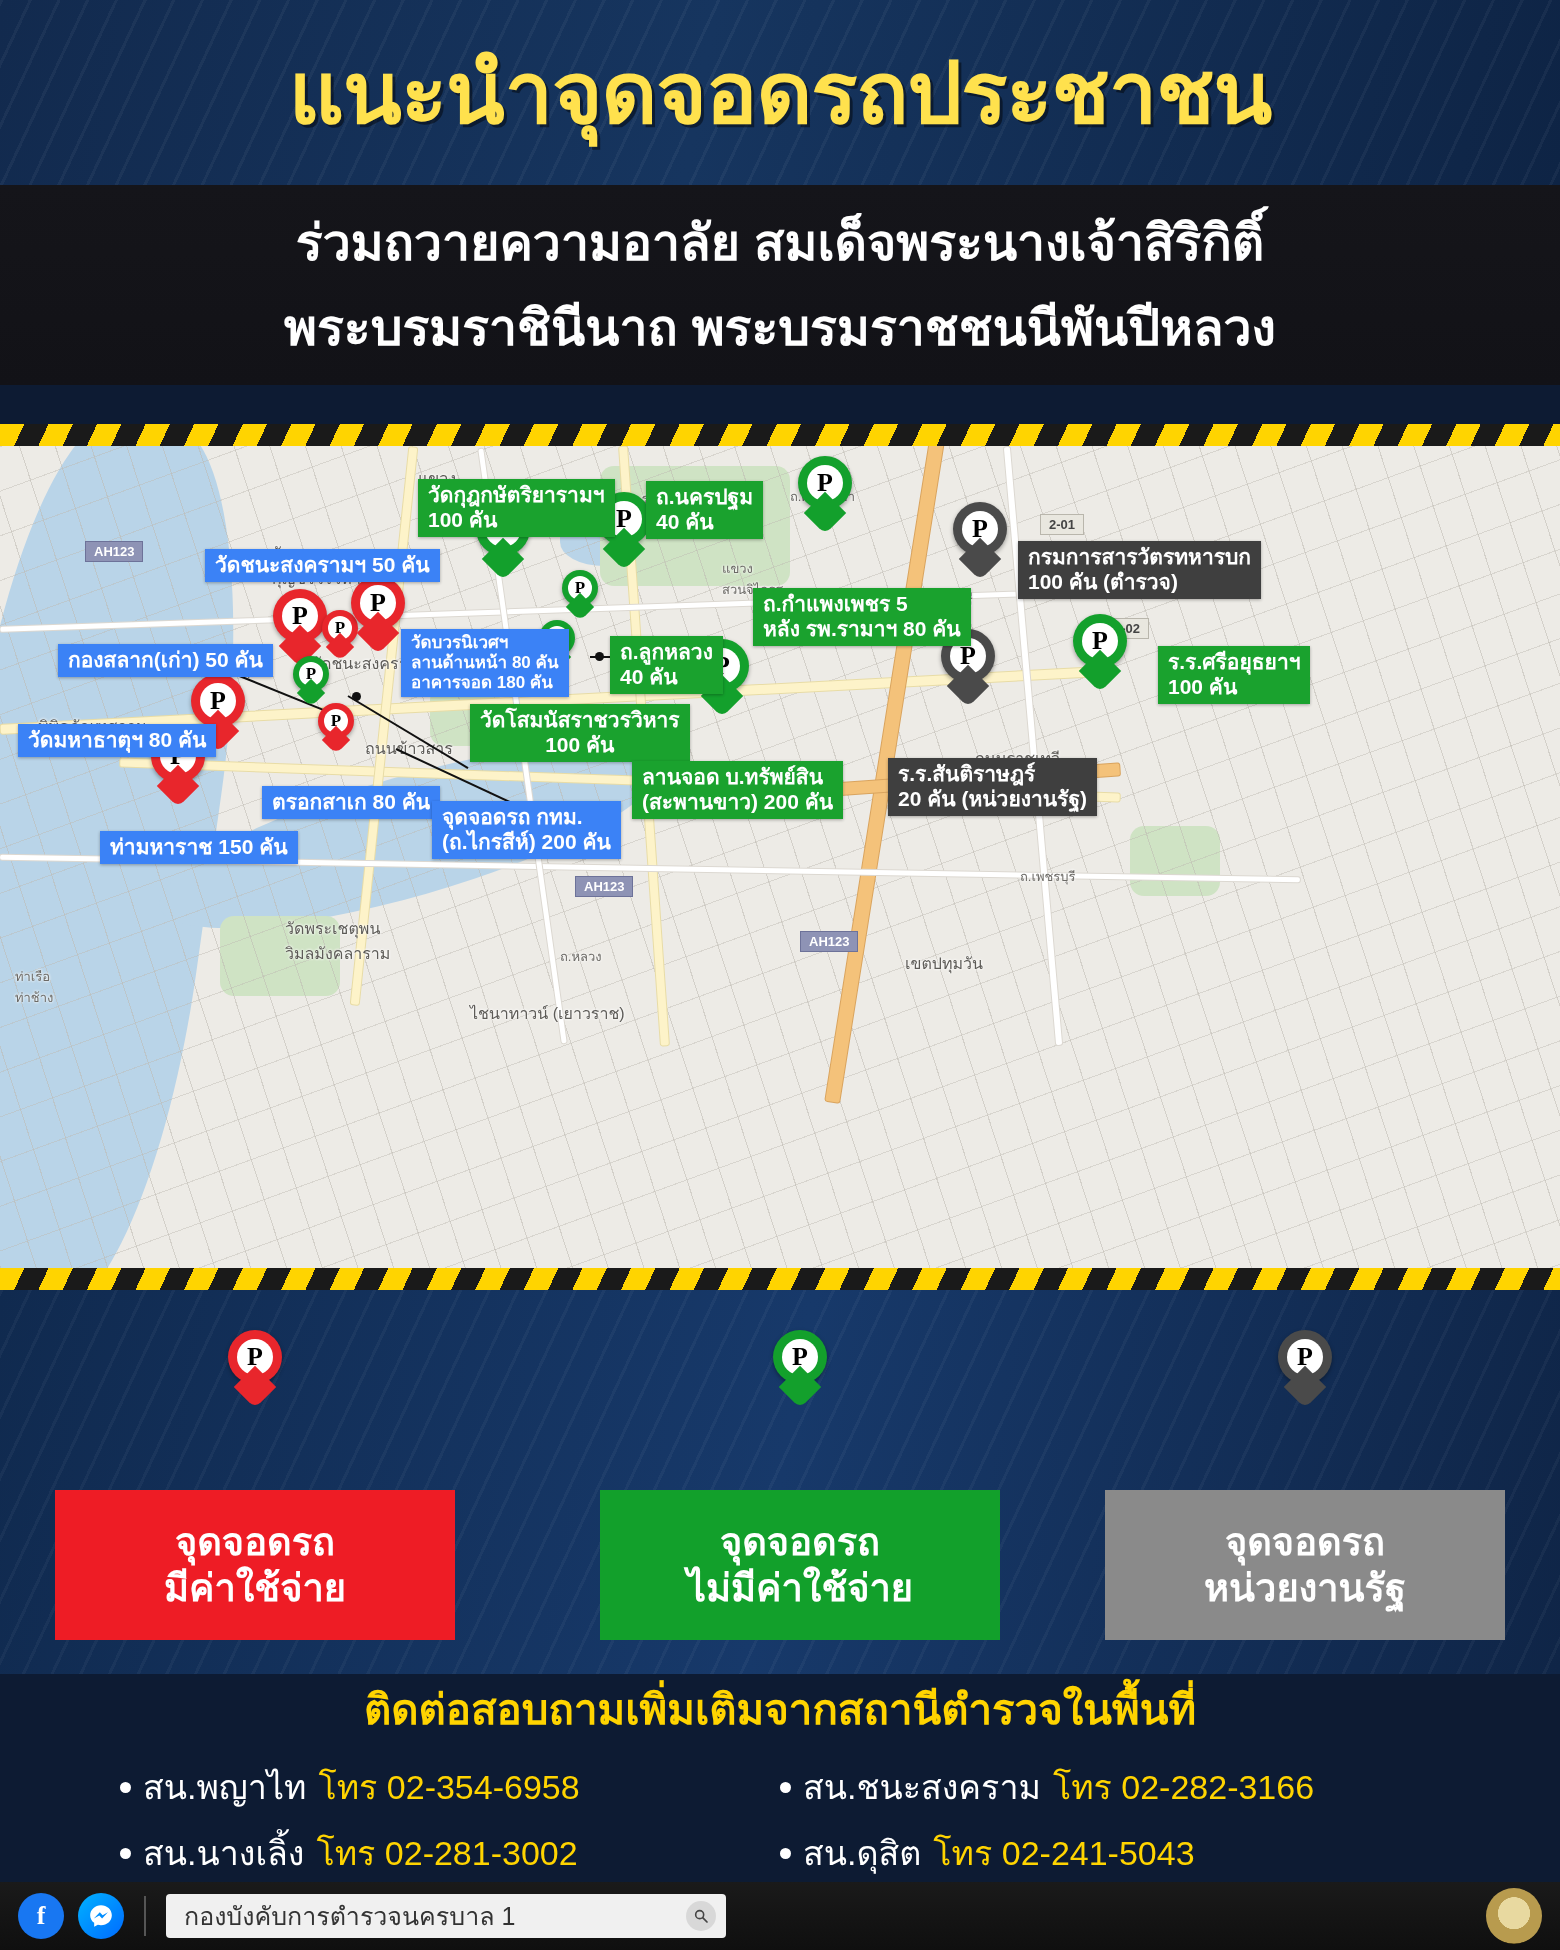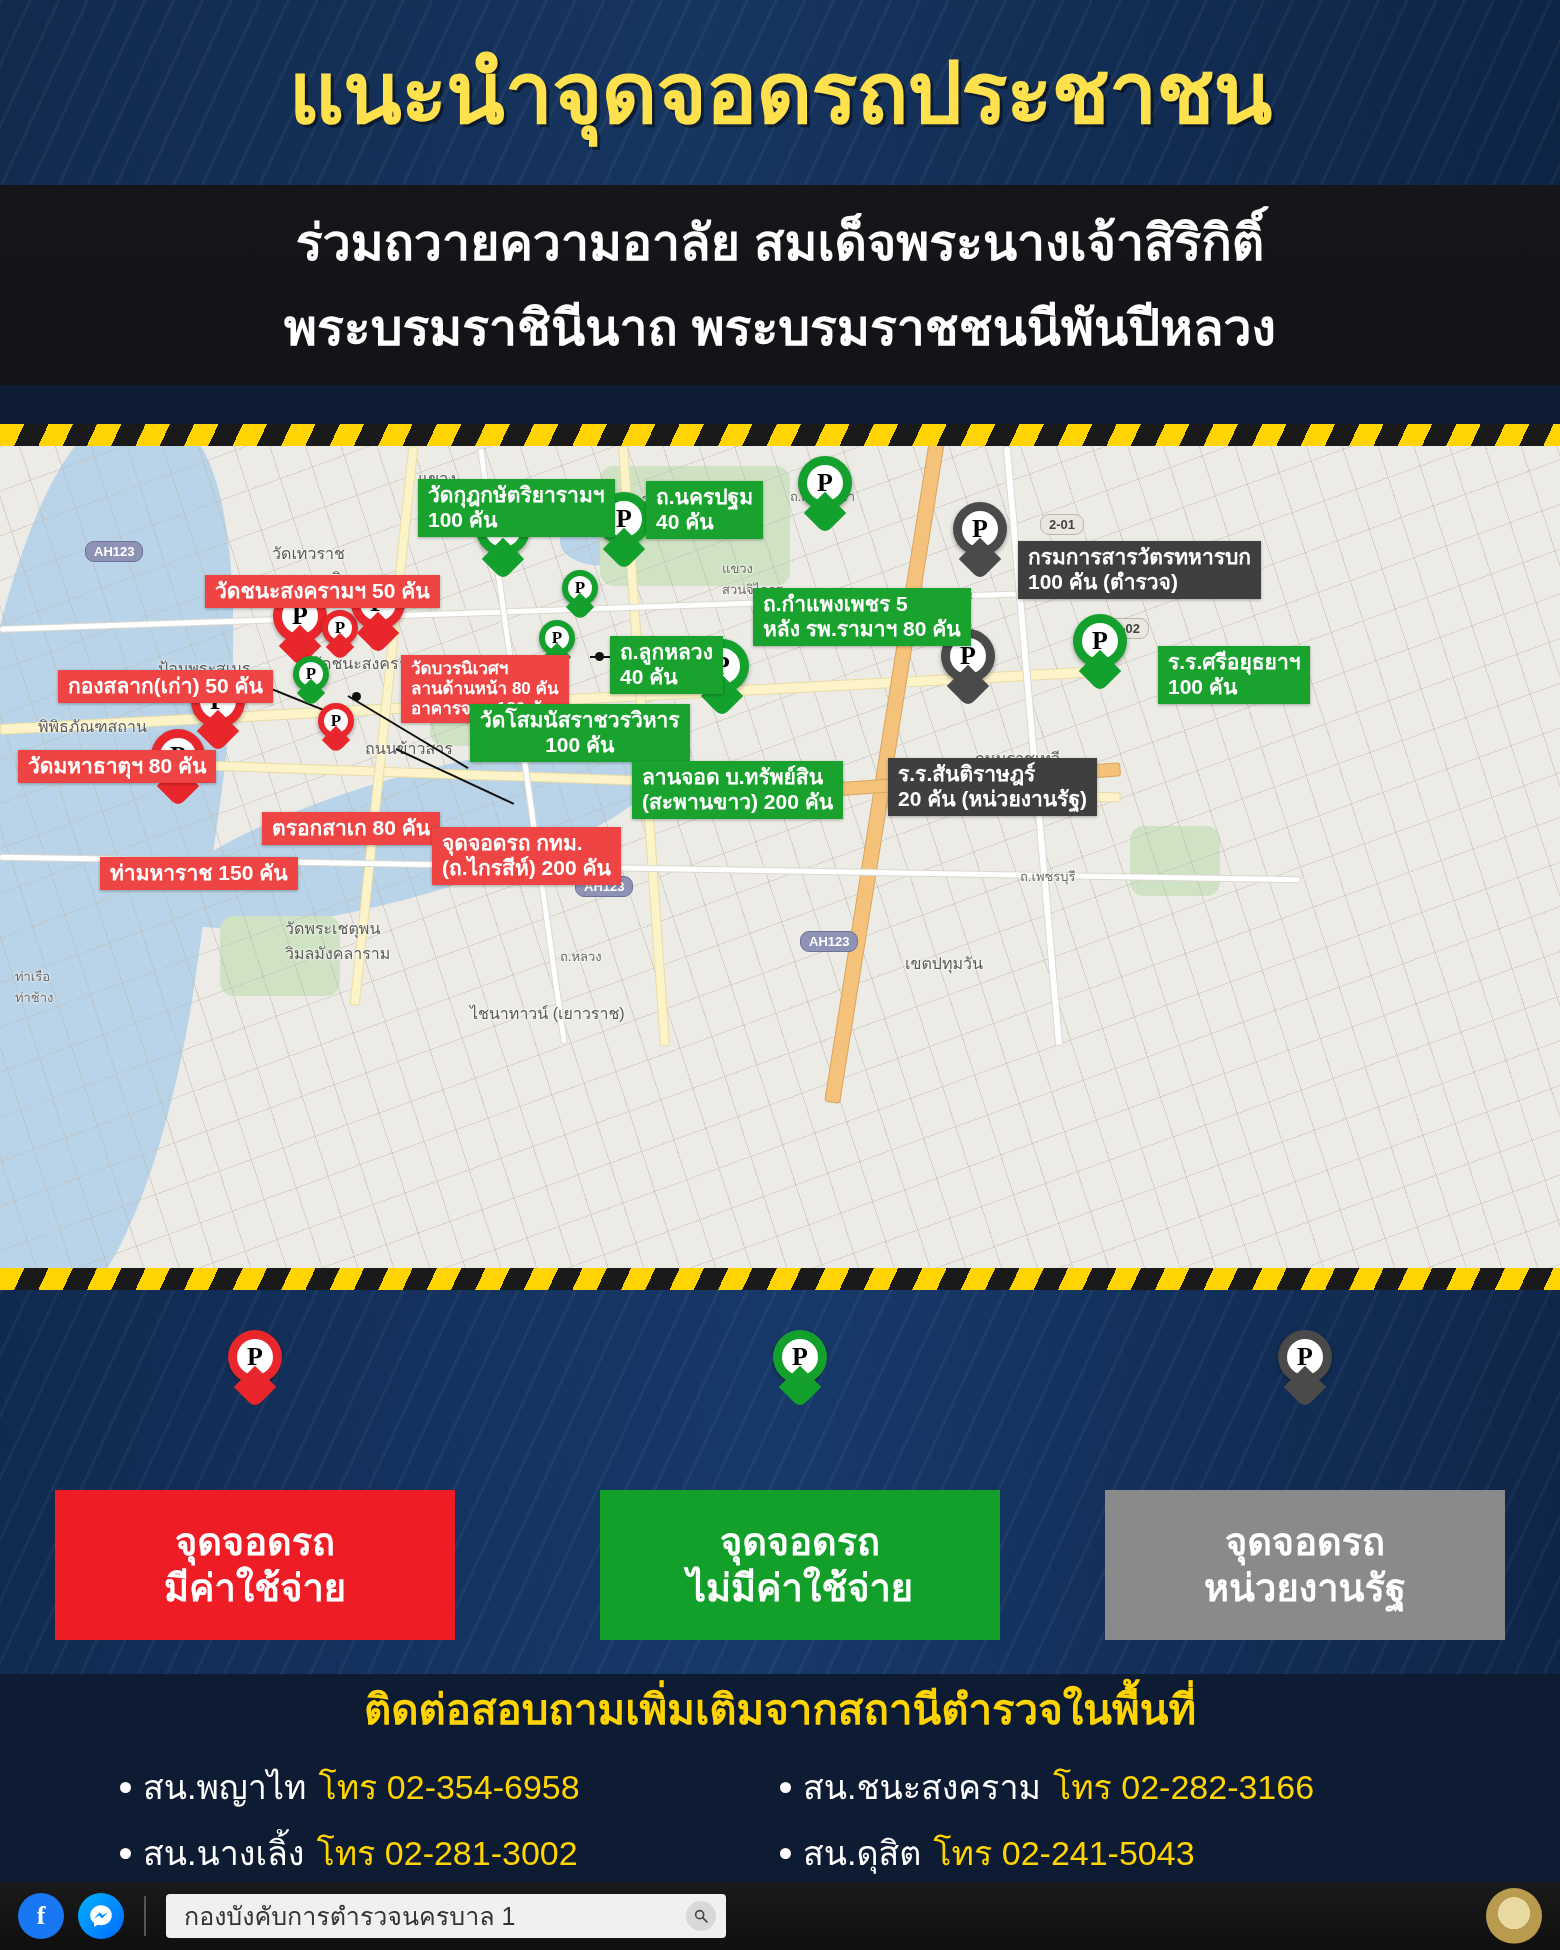--- a/index.html
+++ b/index.html
@@ -80,21 +80,21 @@
       repeating-linear-gradient(72deg, rgba(190,186,178,0.55) 0 1px, rgba(0,0,0,0) 1px 34px),
       repeating-linear-gradient(160deg, rgba(190,186,178,0.45) 0 1px, rgba(0,0,0,0) 1px 42px);
   }
   .map-label {
     position: absolute; color: #6c6a66; font-size: 13px; white-space: nowrap;
     text-shadow: 0 0 3px #fff, 0 0 3px #fff;
   }
   .map-label.big { font-size: 16px; color:#5d5b57; }
   .shield {
     position:absolute; background:#8e93b5; color:#fff; font-size:13px; font-weight:bold;
-    border-radius:9px; padding:2px 8px; border:1px solid #6d7299;
+    border-radius:0; padding:2px 8px; border:1px solid #6d7299;
   }
   .shield.sq { background:#e9e7df; color:#444; border:1px solid #b9b6ac; }
 
   
   .pin { position: absolute; width: 54px; height: 72px; transform: translate(-50%,-100%); }
   .pin .head {
     position:absolute; left:0; top:0; width:54px; height:54px; border-radius:50%;
     display:flex; align-items:center; justify-content:center;
     box-shadow: 0 2px 4px rgba(0,0,0,.35);
   }
@@ -113,21 +113,21 @@
   .pin.sm .tail { left:8px; top:27px; width:20px;height:20px; }
   .pin.red .head, .pin.red .tail { background:#e8262c; }
   .pin.green .head, .pin.green .tail { background:#13a02c; }
   .pin.gray .head, .pin.gray .tail { background:#4a4a4a; }
 
   .callout {
     position: absolute; color:#fff; font-size: 21px; font-weight: bold;
     padding: 4px 10px; line-height: 1.18; white-space: pre-line;
     box-shadow: 0 1px 3px rgba(0,0,0,.3);
   }
-  .callout.red { background:#ef4444;margin-top:26px; }
+  .callout.red { background:#3b82f6; }
   .callout.green { background:#1aa22e; }
   .callout.gray { background:#3f3f3f; }
   .callout.small { font-size: 17px; }
   .leader { position:absolute; background:#111; height:2px; transform-origin: left center; }
   .dot { position:absolute; width:9px; height:9px; background:#111; border-radius:50%; }
 
   
   .legend-band {
     position:absolute; left:0; top:1290px; width:1560px; height:384px;
     background:

